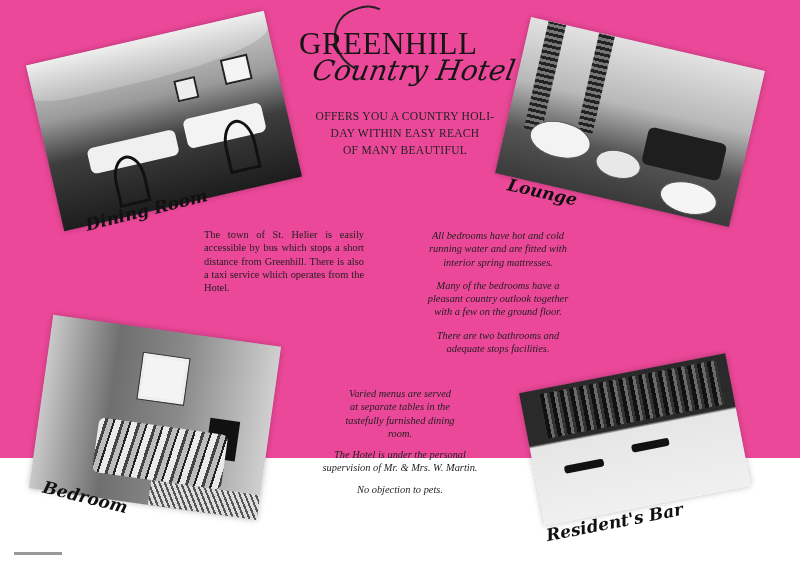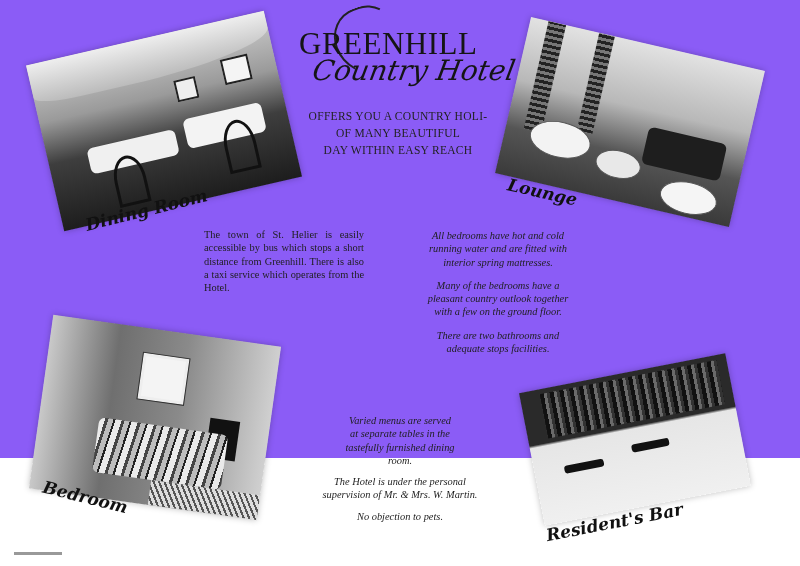--- a/index.html
+++ b/index.html
@@ -2,21 +2,21 @@
 <html><head>
 <meta charset="utf-8">
 <style>
   html, body { margin:0; padding:0; }
   body {
     width:800px; height:566px; overflow:hidden; position:relative;
     background:#ffffff;
     font-family:"DejaVu Serif","Liberation Serif",serif;
     color:#1a1a1a;
   }
-  .page { position:absolute; left:0; top:0; width:800px; height:458px; background:#8b5cf6; }
+  .page { position:absolute; left:0; top:0; width:800px; height:458px; background:#ec4899; }
 
   
   .title-block { position:absolute; left:295px; top:10px; width:200px; height:80px; }
   .title-main {
     position:absolute; left:4px; top:16px;
     font-family:"Liberation Serif","DejaVu Serif",serif;
     font-size:31px; letter-spacing:0.5px; color:#151515; font-weight:normal;
   }
   .title-swash {
     position:absolute; left:40px; top:-4px; width:60px; height:64px;
@@ -24,21 +24,21 @@
     border-right-color:transparent; border-bottom-color:transparent;
     transform:rotate(-20deg);
   }
   .title-sub {
     position:absolute; left:18px; top:44px;
     font-family:"DejaVu Serif",serif; font-style:italic;
     font-size:28px; color:#151515; transform:skewX(-10deg); white-space:nowrap;
   }
 
   .tagline {
-    position:absolute; left:303px; top:108px; width:190px;
+    position:absolute; left:310px; top:108px; width:190px;
     text-align:center; font-family:"Liberation Serif",serif;
     font-size:11.5px; line-height:17px; letter-spacing:0.3px; color:#222;
   }
 
   
   .photo {
     position:absolute; overflow:hidden;
     background:repeating-linear-gradient(45deg,#5a5a5a 0 2px,#7c7c7c 2px 4px);
     box-shadow:0 0 6px rgba(0,0,0,0.25);
   }
@@ -92,41 +92,41 @@
   
   .text-block {
     position:absolute; font-family:"Liberation Serif","DejaVu Serif",serif;
     font-size:10.4px; line-height:13.3px; color:#1e1e1e;
   }
   .text-block p { margin:0 0 10px 0; }
   .justify { text-align:justify; }
   .center { text-align:center;font-style:italic; }
   #text-left { left:204px; top:228px; width:160px; }
   #text-right { left:418px; top:229px; width:160px; }
-  #text-bottom { left:312px; top:387px; width:176px;margin-top:27px; }
+  #text-bottom { left:312px; top:387px; width:176px; }
   #text-bottom p { margin-bottom:8px; }
   .narrow { display:block; width:110px; margin:0 auto; }
 
   .scan-mark { position:absolute; left:14px; top:552px; width:48px; height:3px; background:#555; opacity:0.6; }
 </style>
 </head>
 <body>
 
 <div class="page">
 
   <div class="title-block">
     <div class="title-swash"></div>
     <div class="title-main">GREENHILL</div>
     <div class="title-sub">Country Hotel</div>
   </div>
 
   <div class="tagline">
     <div>OFFERS YOU A COUNTRY HOLI-</div>
+    <div>DAY WITHIN EASY REACH</div>
     <div>OF MANY BEAUTIFUL</div>
-    <div>DAY WITHIN EASY REACH</div>
   </div>
 
   <div class="photo" id="dining">
     <div class="shape ceiling"></div>
     <div class="shape win1"></div>
     <div class="shape win2"></div>
     <div class="shape tbl1"></div>
     <div class="shape tbl2"></div>
     <div class="shape chair1"></div>
     <div class="shape chair2"></div>

